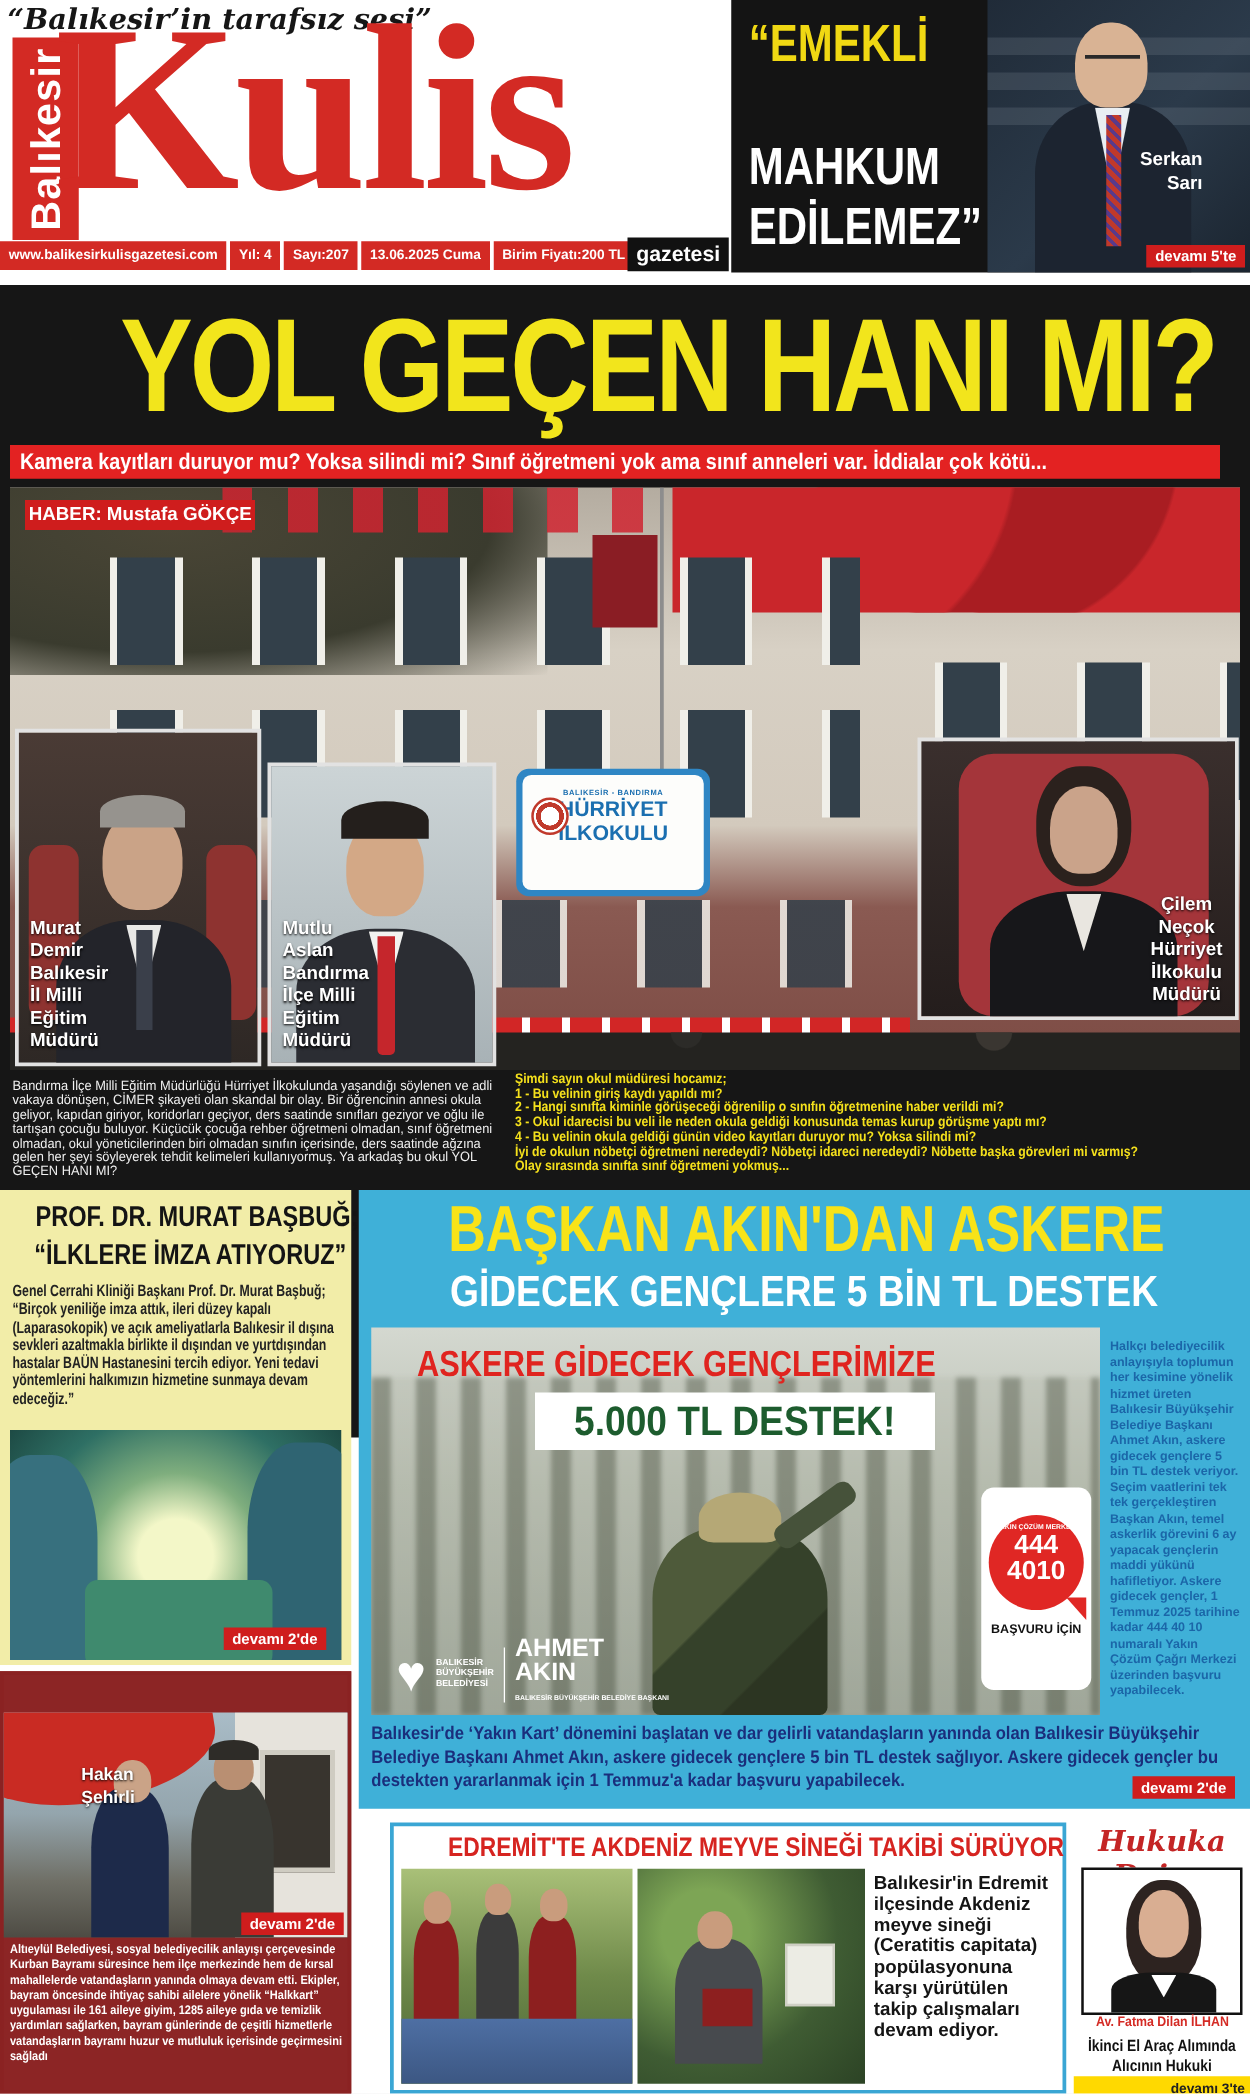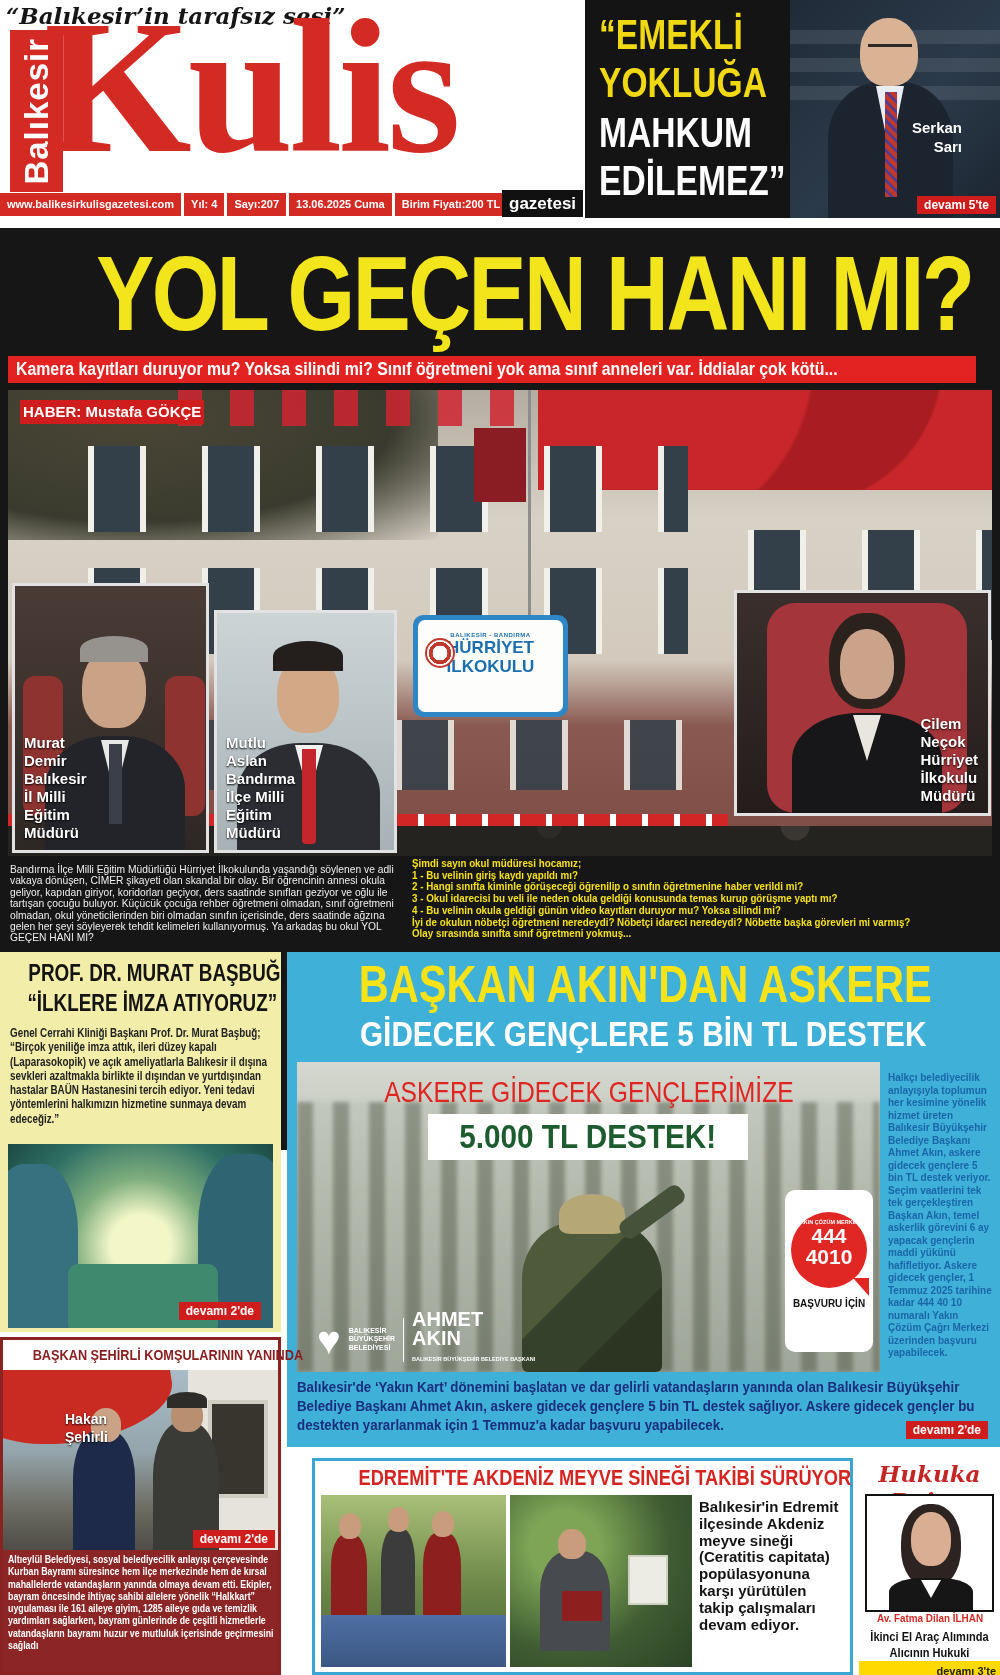--- a/index.html
+++ b/index.html
@@ -136,22 +136,22 @@
   
   #akin-box { left:287px; top:952px; width:713px; height:495px; background:#3fb0d8; }
   #ak-h1 { left:0; top:4px; width:100%; text-align:center; color:#f8e318;
            font-weight:700; font-size:52px; line-height:56px; }
   #ak-h2 { left:0; top:62px; width:100%; text-align:center; color:#fff;
            font-weight:700; font-size:35px; line-height:40px; }
   #poster { left:10px; top:110px; width:583px; height:310px; overflow:hidden;
             background:linear-gradient(180deg,#d4d8d0 0%,#b9bfb2 40%,#9aa295 100%); }
   #po-soldiers { left:0; top:40px; width:583px; height:270px; filter:blur(2px);
             background:repeating-linear-gradient(90deg,rgba(92,98,82,.55) 0 16px,rgba(175,180,165,.28) 16px 36px); }
-  #po-title { left:0; top:14px; width:100%; text-align:center; color:#e0241f;
-              font-weight:400; font-size:29px; line-height:32px; }
+  #po-title { left:0; top:14px; width:100%; text-align:left; color:#e0241f;
+              font-weight:700; font-size:29px; line-height:32px; }
   #po-amount { left:131px; top:52px; width:320px; height:46px; background:#fff;
                text-align:center; }
   #po-amount span { color:#1d5c2e; font-weight:700; font-size:33px; line-height:46px; }
   #po-soldier { left:225px; top:160px; width:140px; height:150px; background:
                 linear-gradient(135deg,#4e5a3a 0 40%,#35412a 41% 70%,#2c3522 71%);
                 border-radius:38% 38% 6px 6px; }
   #po-cap { left:262px; top:132px; width:66px; height:40px; background:#b5a876;
             border-radius:50% 50% 18% 18%; }
   #po-arm { left:318px; top:140px; width:74px; height:20px; background:#46523a;
             transform:rotate(-36deg); border-radius:8px; }
@@ -236,21 +236,20 @@
       <div class="tr-row" style="top:30px"></div>
       <div class="tr-row" style="top:58px"></div>
       <div class="tr-row" style="top:86px"></div>
       <div class="abs" id="tr-suit"></div>
       <div class="abs" id="tr-shirt"></div>
       <div class="abs" id="tr-tie"></div>
       <div class="abs head" id="tr-head"></div>
       <div class="abs" id="tr-glasses"></div>
     </div>
     <div class="quote-line" style="top:14px;color:#f0d813"><span class="sqz" style="transform:scaleX(.8)">“EMEKLİ</span></div>
-    <div class="quote-line" style="top:62px;color:#f0d813"><span class="sqz" style="transform:scaleX(.8)">YOKLUĞA</span></div>
     <div class="quote-line" style="top:112px;color:#fff"><span class="sqz" style="transform:scaleX(.8)">MAHKUM</span></div>
     <div class="quote-line" style="top:160px;color:#fff"><span class="sqz" style="transform:scaleX(.8)">EDİLEMEZ”</span></div>
     <div class="abs preline" id="tr-person">Serkan
 Sarı</div>
     <div class="badge" id="badge-5">devamı 5'te</div>
   </div>
 
   <div class="abs" id="main-box">
     <div class="abs" id="main-headline">
       <span class="sqz ctr" style="transform:scaleX(.82)">YOL GEÇEN HANI MI?</span>
@@ -312,21 +311,21 @@
 Eğitim
 Müdürü</div>
       </div>
 
       <div class="portrait" style="left:726px;top:200px;width:257px;height:226px;background:linear-gradient(180deg,#3a2f2d,#241d1c)">
         <div class="abs" style="left:30px;top:10px;width:200px;height:210px;background:#a4353a;border-radius:28px"></div>
         <div class="abs suit" style="left:55px;top:120px;width:150px;height:106px;background:#17171a"></div>
         <div class="abs" style="left:116px;top:122px;width:28px;height:46px;background:#e9e6e0;clip-path:polygon(0 0,100% 0,50% 100%)"></div>
         <div class="abs" style="left:92px;top:20px;width:76px;height:96px;background:#2b211d;border-radius:46%"></div>
         <div class="abs head" style="left:103px;top:36px;width:54px;height:70px;background:#caa38a"></div>
-        <div class="pcap" style="left:auto;right:10px;text-align:left">Çilem
+        <div class="pcap" style="left:auto;right:10px;text-align:center">Çilem
 Neçok
 Hürriyet
 İlkokulu
 Müdürü</div>
       </div>
     </div>
 
     <div class="abs" id="main-text-left">
       <span class="inner">Bandırma İlçe Milli Eğitim Müdürlüğü Hürriyet İlkokulunda yaşandığı söylenen ve adli vakaya dönüşen, CİMER şikayeti olan skandal bir olay. Bir öğrencinin annesi okula geliyor, kapıdan giriyor, koridorları geçiyor, ders saatinde sınıfları geziyor ve oğlu ile tartışan çocuğu buluyor. Küçücük çocuğa rehber öğretmeni olmadan, sınıf öğretmeni olmadan, okul yöneticilerinden biri olmadan sınıfın içerisinde, ders saatinde ağzına gelen her şeyi söyleyerek tehdit kelimeleri kullanıyormuş. Ya arkadaş bu okul YOL GEÇEN HANI MI?</span>
     </div>
@@ -407,23 +406,20 @@
 
     <div class="abs" id="ak-side">Halkçı belediyecilik anlayışıyla toplumun her kesimine yönelik hizmet üreten Balıkesir Büyükşehir Belediye Başkanı Ahmet Akın, askere gidecek gençlere 5 bin TL destek veriyor. Seçim vaatlerini tek tek gerçekleştiren Başkan Akın, temel askerlik görevini 6 ay yapacak gençlerin maddi yükünü hafifletiyor. Askere gidecek gençler, 1 Temmuz 2025 tarihine kadar 444 40 10 numaralı Yakın Çözüm Çağrı Merkezi üzerinden başvuru yapabilecek.</div>
 
     <div class="abs" id="ak-caption">
       <span class="inner">Balıkesir'de ‘Yakın Kart’ dönemini başlatan ve dar gelirli vatandaşların yanında olan Balıkesir Büyükşehir Belediye Başkanı Ahmet Akın, askere gidecek gençlere 5 bin TL destek sağlıyor. Askere gidecek gençler bu destekten yararlanmak için 1 Temmuz'a kadar başvuru yapabilecek.</span>
     </div>
     <div class="badge" id="ak-badge">devamı 2'de</div>
   </div>
 
   <div class="abs" id="sehirli-box">
-    <div class="abs" id="sh-header">
-      <span class="sqz ctr" style="transform:scaleX(.82)">BAŞKAN ŞEHİRLİ KOMŞULARININ YANINDA</span>
-    </div>
     <div class="abs" id="sh-photo">
       <div class="abs" id="sh-umbrella"></div>
       <div class="abs" id="sh-wall"></div>
       <div class="abs" id="sh-window"></div>
       <div class="abs" id="sh-man1"></div>
       <div class="abs head" id="sh-man1h"></div>
       <div class="abs" id="sh-man2"></div>
       <div class="abs head" id="sh-man2h"></div>
       <div class="abs" id="sh-cap"></div>
       <div id="sh-label" class="preline">Hakan

